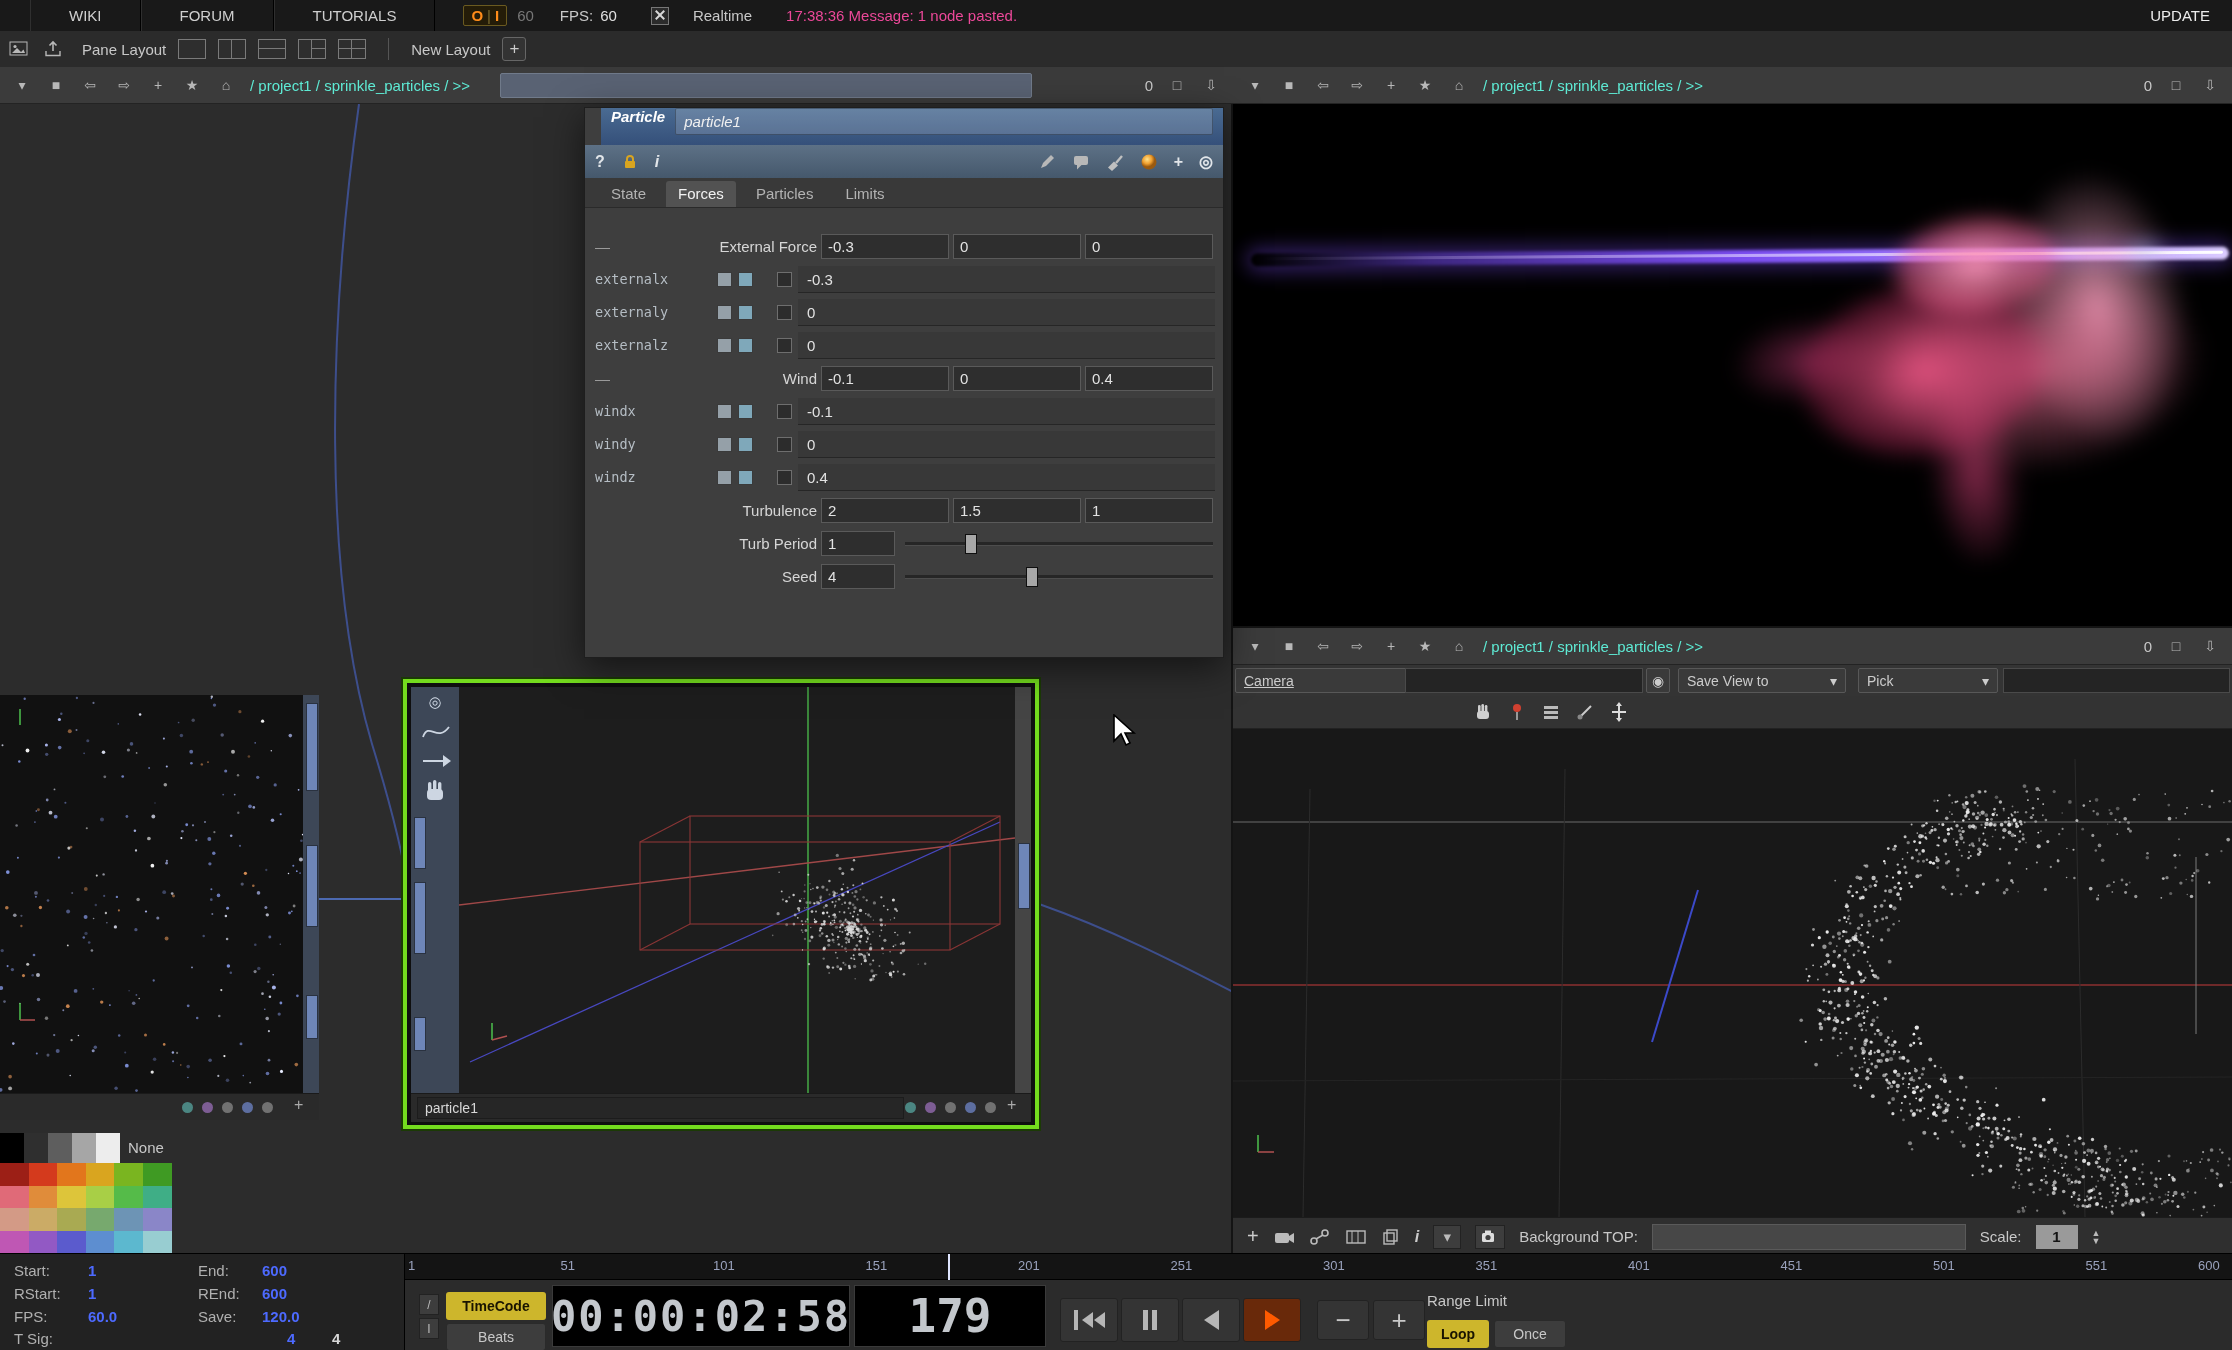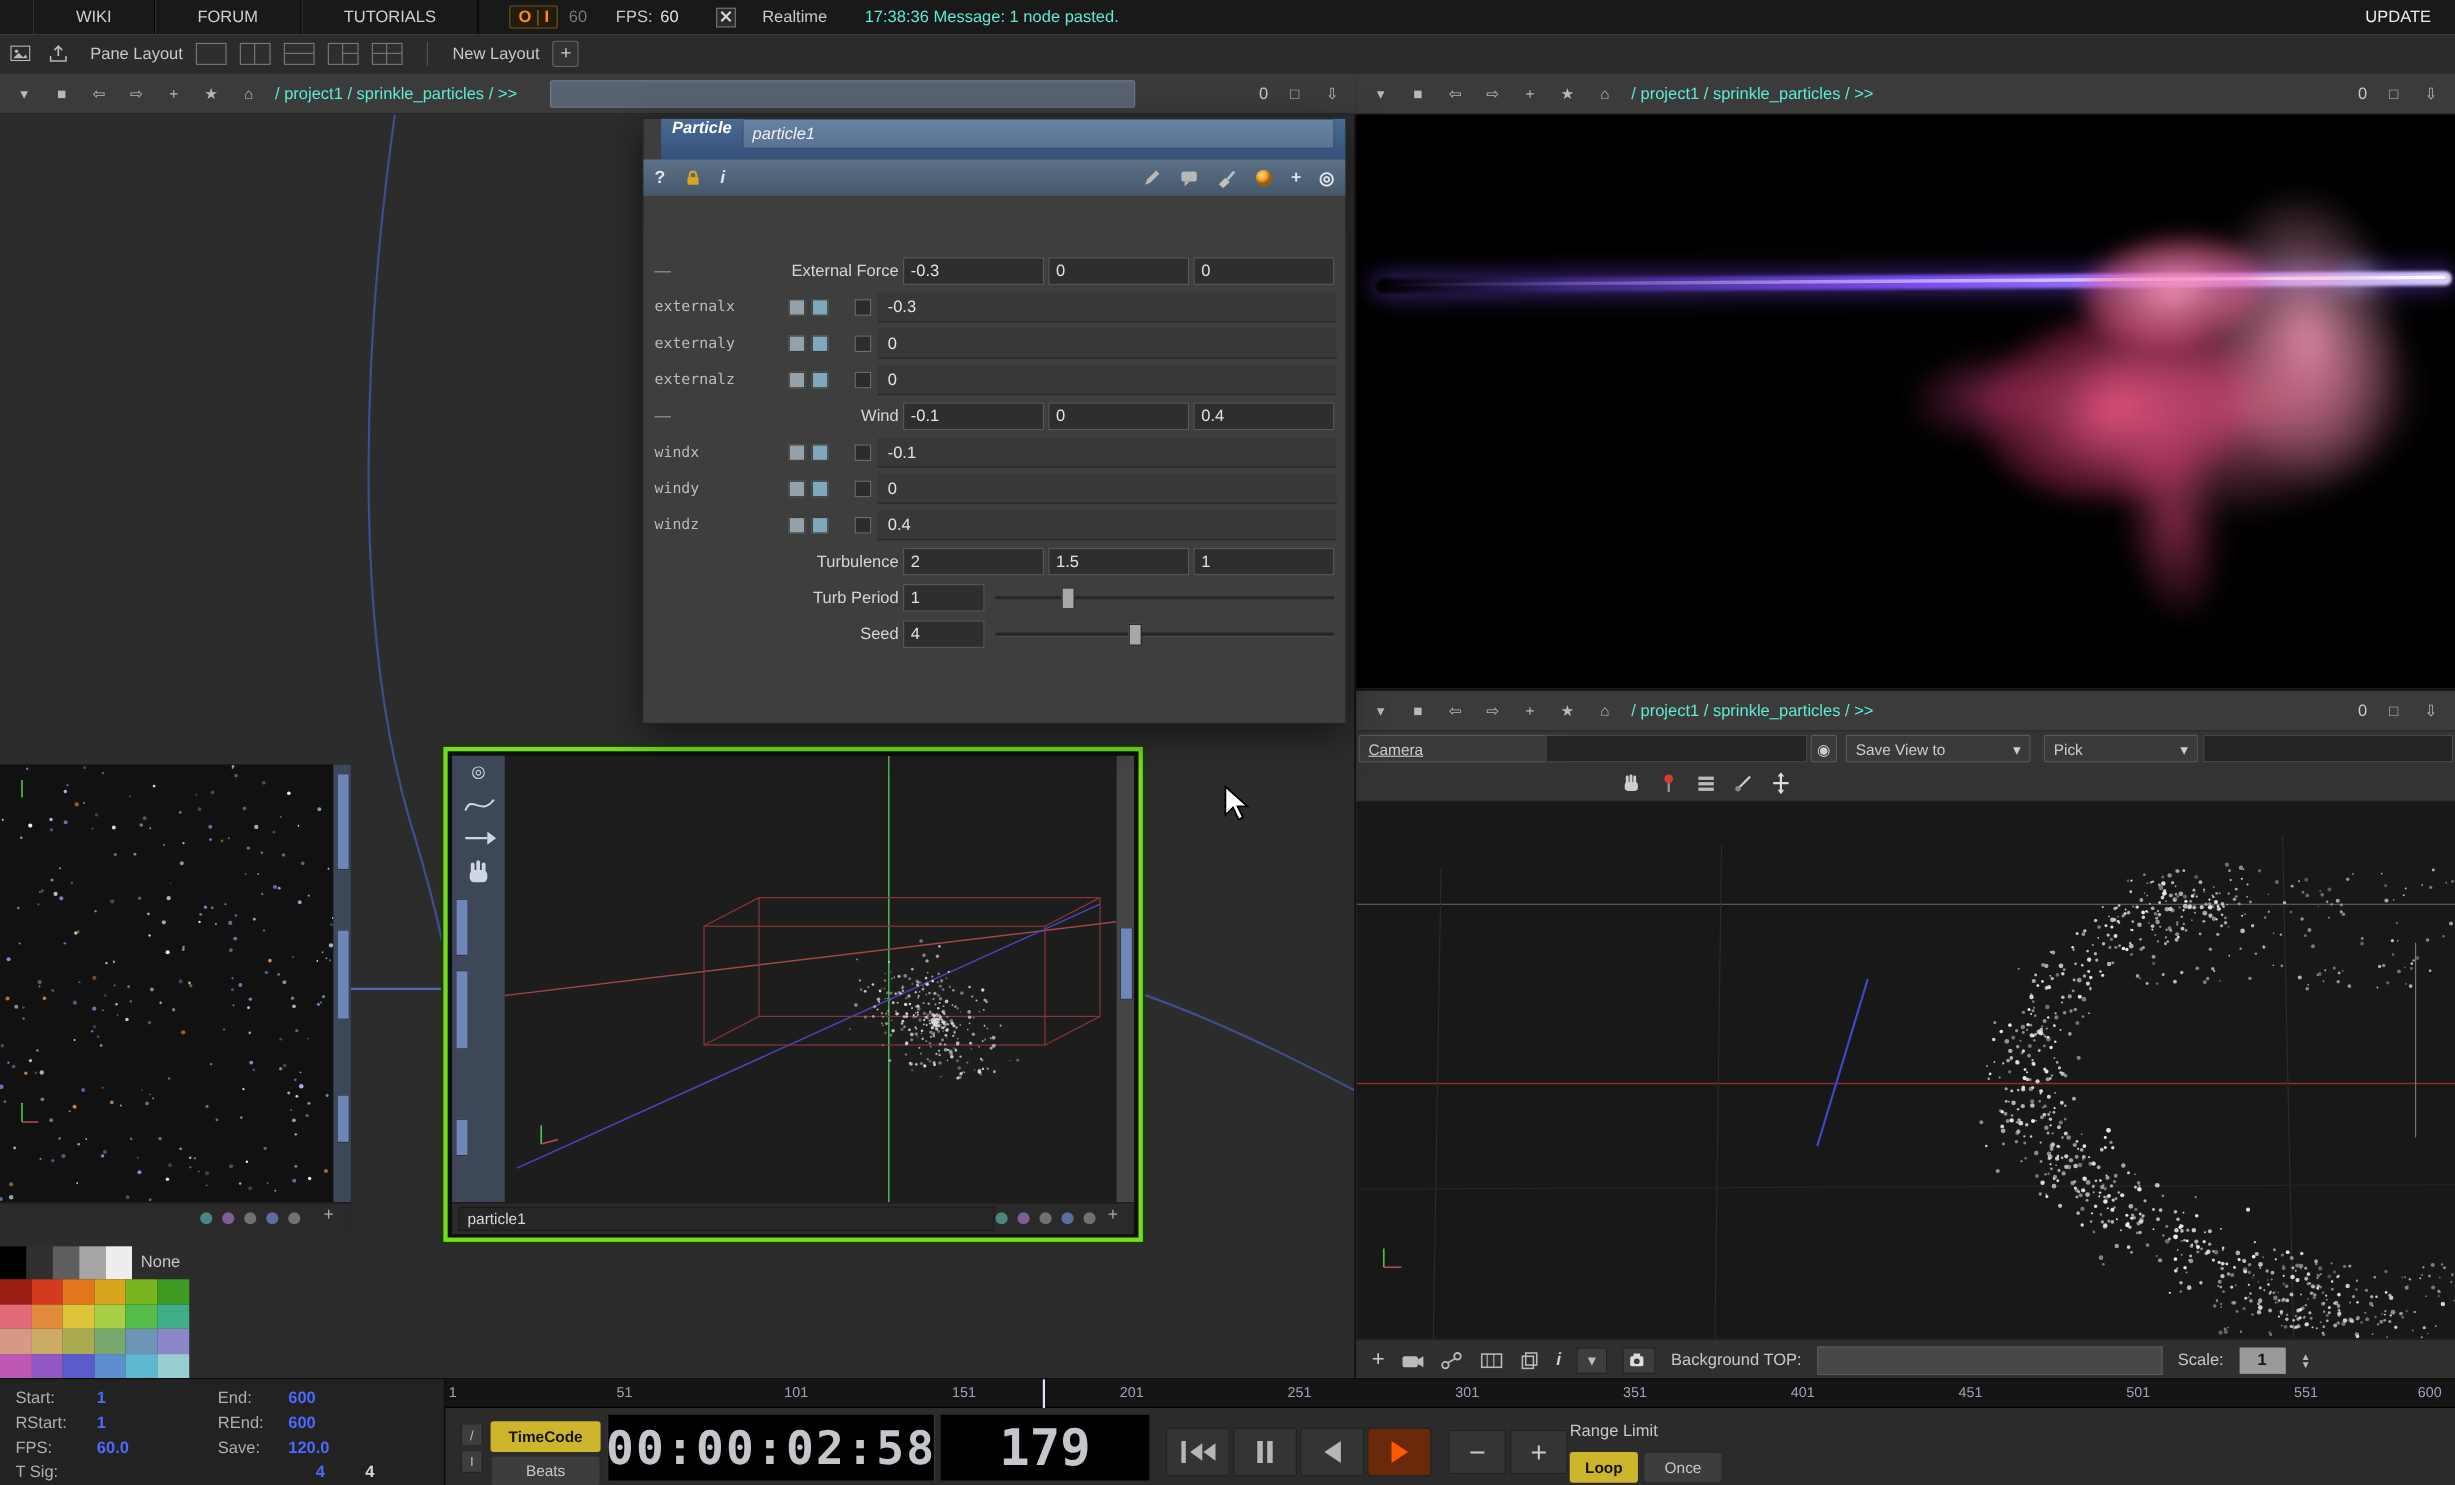--- a/index.html
+++ b/index.html
@@ -149,21 +149,21 @@
     <span class="oi">
       <b>O</b>
         <i>|</i>
         <b>I</b>
     </span>
     <span class="dim">60</span>
     <span style="margin-left:26px">FPS:</span>
     <span style="margin-left:7px;color:#e0e0e0">60</span>
     <span class="cb"></span>
     <span style="margin-left:24px">Realtime</span>
-    <span style="margin-left:34px;color:#5eead4">17:38:36 Message: 1 node pasted.</span>
+    <span style="margin-left:34px;color:#ec4899">17:38:36 Message: 1 node pasted.</span>
     <span style="margin-left:auto;margin-right:22px;color:#ececec">UPDATE</span>
   </div>
 
   <div id="toolbar2">
     <svg width="22" height="20">
         <rect x="2" y="3" width="17" height="13" fill="none" stroke="#b8b8b8"></rect>
         <circle cx="7" cy="7.5" r="1.6" fill="#b8b8b8"></circle>
         <polygon points="4,14 9,9 13,13 15.5,10.5 17,14" fill="#b8b8b8"></polygon>
       </svg>
     <svg width="22" height="20">
@@ -2045,20 +2045,26 @@
               <stop offset="0%" stop-color="#ffe28a"></stop>
               <stop offset="60%" stop-color="#f0a030"></stop>
               <stop offset="100%" stop-color="#9a5a10"></stop>
             </radialGradient>
           </defs>
           <circle cx="9" cy="9" r="7.5" fill="url(#bg1)"></circle>
         </svg>
       <span class="pd-ic">+</span>
       <span class="pd-ic">◎</span>
     </div>
+    <div class="pd-tabs">
+      <span class="pd-tab">State</span>
+      <span class="pd-tab active">Forces</span>
+      <span class="pd-tab">Particles</span>
+      <span class="pd-tab">Limits</span>
+    </div>
     <div class="pd-body">
       <div class="prm">
         <span class="pcollapse">—</span>
         <span class="plabel">External Force</span>
         <span class="gf gf1">-0.3</span>
         <span class="gf gf2">0</span>
         <span class="gf gf3">0</span>
       </div>
       <div class="prm">
         <span class="chname">externalx</span>

